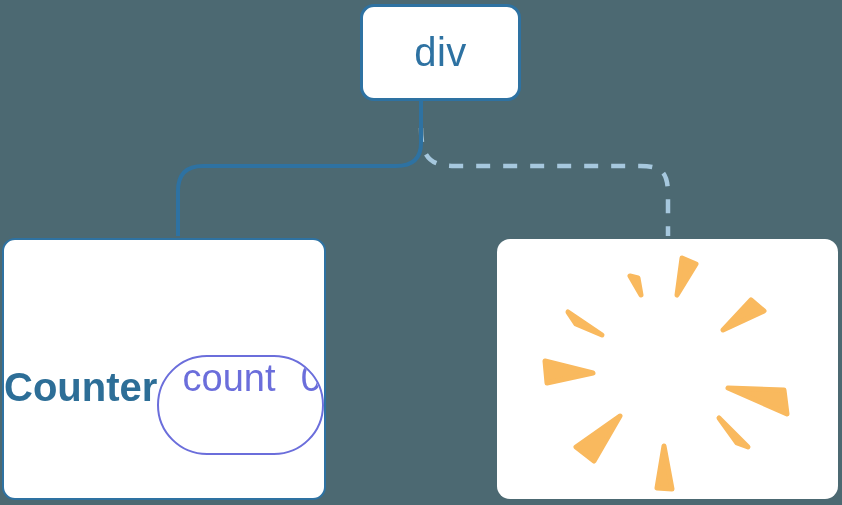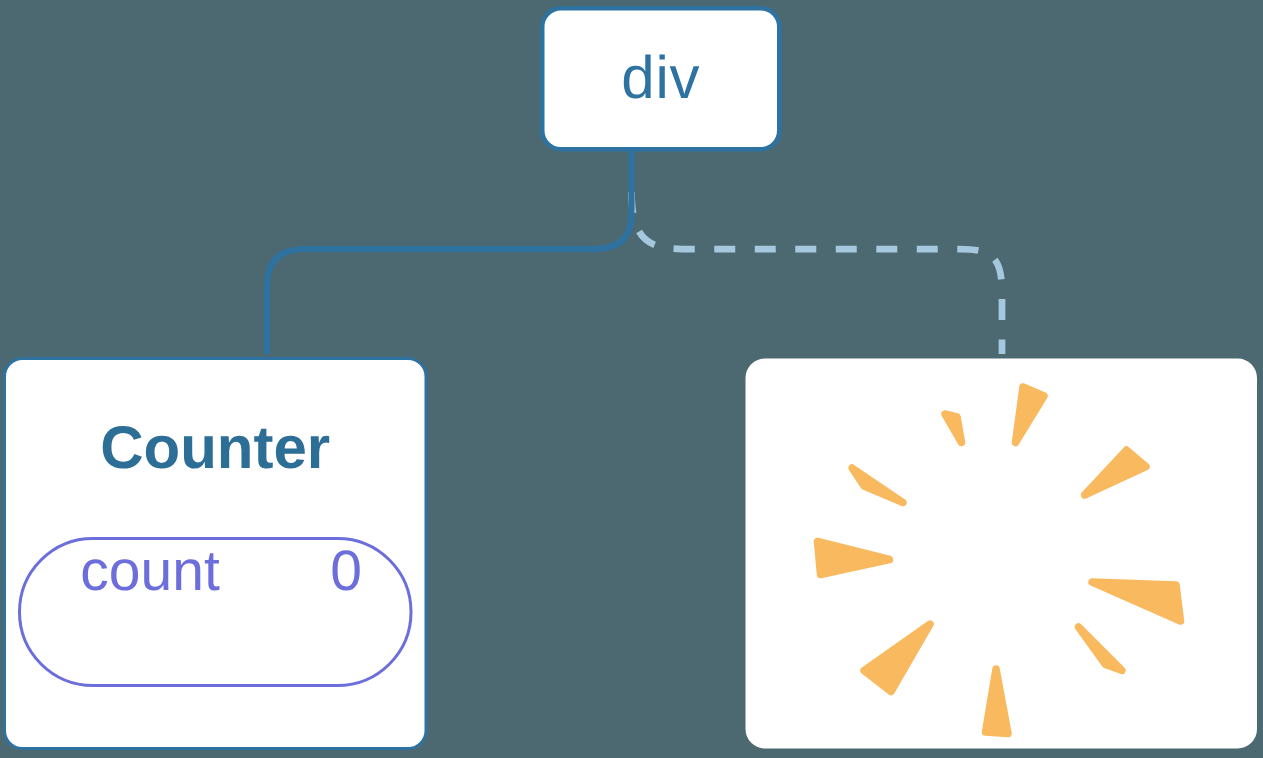--- a/index.html
+++ b/index.html
@@ -56,25 +56,25 @@
   }
   .card {
     position: absolute;
     box-sizing: border-box;
     background: var(--card-white, #FFFFFF);
     border-radius: 13px;
   }
   .card-counter {
     left: 2px;
     top: 238px;
-    width: 283px;
+    width: 324px;
     height: 262px;
     border: 2.5px solid var(--node-blue, #2E72A2);
     display: flex;
-    flex-direction: column;
+    flex-direction: row;
     align-items: center;
     padding-top: 36px;
   }
   .counter-title {
     color: var(--title-blue, #2D6E97);
     font-size: 40px;
     font-weight: 600;
     line-height: 46px;
   }
   .state-pill {

